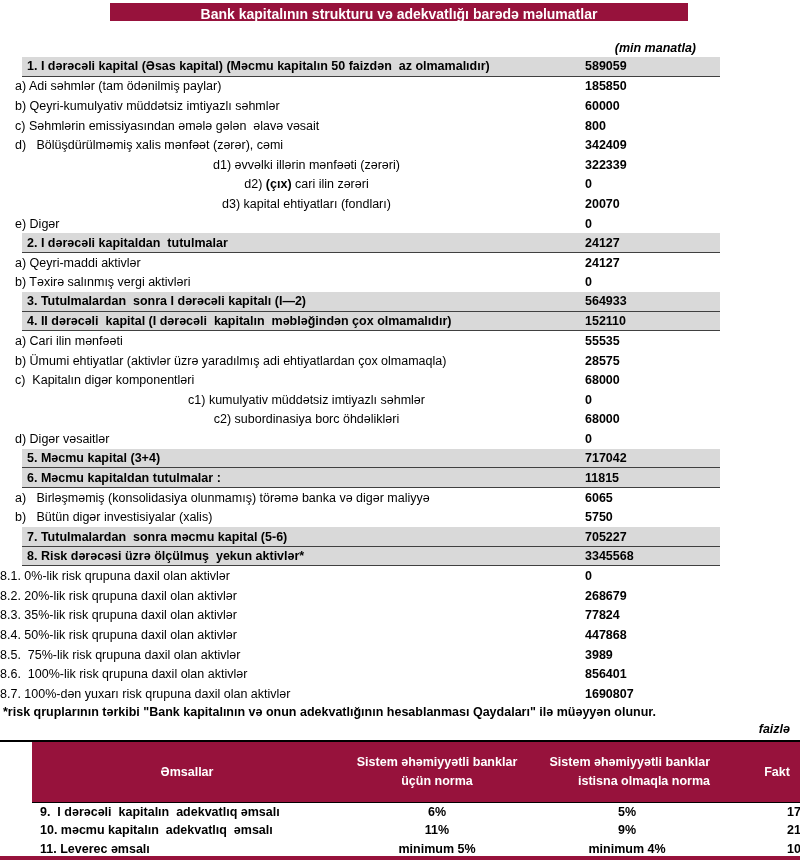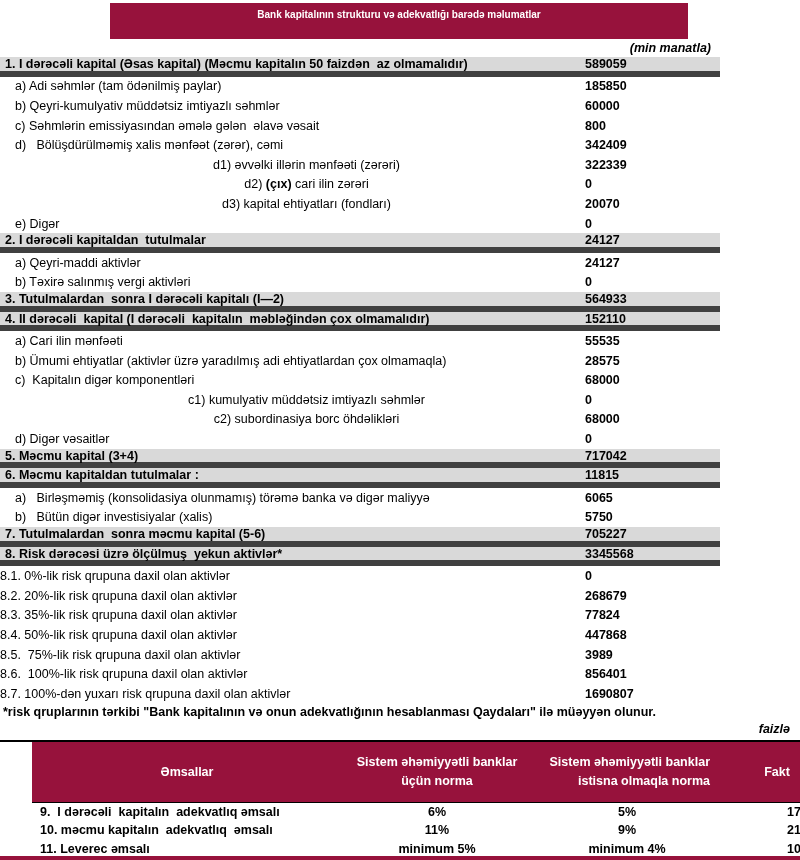--- a/index.html
+++ b/index.html
@@ -5,35 +5,35 @@
   html,body{margin:0;padding:0;}
   body{
     width:800px;height:860px;background:#ffffff;color:#000;
     font-family:"Liberation Sans", sans-serif;
     -webkit-font-smoothing:antialiased;
   }
   .page{position:relative;width:800px;height:860px;overflow:hidden;background:#fff;}
 
   
   .title-bar{
-    position:absolute;left:110px;top:3px;width:578px;height:36px;
+    position:absolute;left:110px;top:3px;width:578px;height:18px;
     background:var(--maroon);color:#fff;text-align:center;
-    font-weight:bold;font-size:10px;line-height:23px;
+    font-weight:bold;font-size:14px;line-height:23px;
     white-space:nowrap;
   }
 
   
   .unit-note{position:absolute;font-style:italic;font-size:12.5px;font-weight:bold;}
-  .unit-note.top{top:41px;right:89px;}
+  .unit-note.top{top:41px;right:104px;}
   .unit-note.bottom{top:722px;right:10px;}
 
   
   .capital-table{position:absolute;left:0;top:57px;width:720px;}
   .crow{display:flex;align-items:center;height:19.6px;font-size:12.5px;box-sizing:border-box;}
-  .crow.section{background:var(--rowgray);font-weight:bold;border-bottom:6px solid #404040;}
+  .crow.section{background:var(--rowgray);font-weight:bold;border-bottom:1px solid #404040;margin-left:22px;}
   .crow .label{flex:1;white-space:pre;overflow:hidden;}
   .crow .value{width:120px;text-align:left;padding-right:15px;font-weight:bold;white-space:nowrap;}
   .crow.section .label{padding-left:5px;}
   .crow.sub1 .label{padding-left:15px;}
   .crow.sub2 .label{padding-left:28px;text-align:center;}
   .crow.plain .label{}
 
   
   .footnote{position:absolute;left:3px;top:705px;width:760px;font-size:12.5px;font-weight:bold;white-space:pre;}
 

